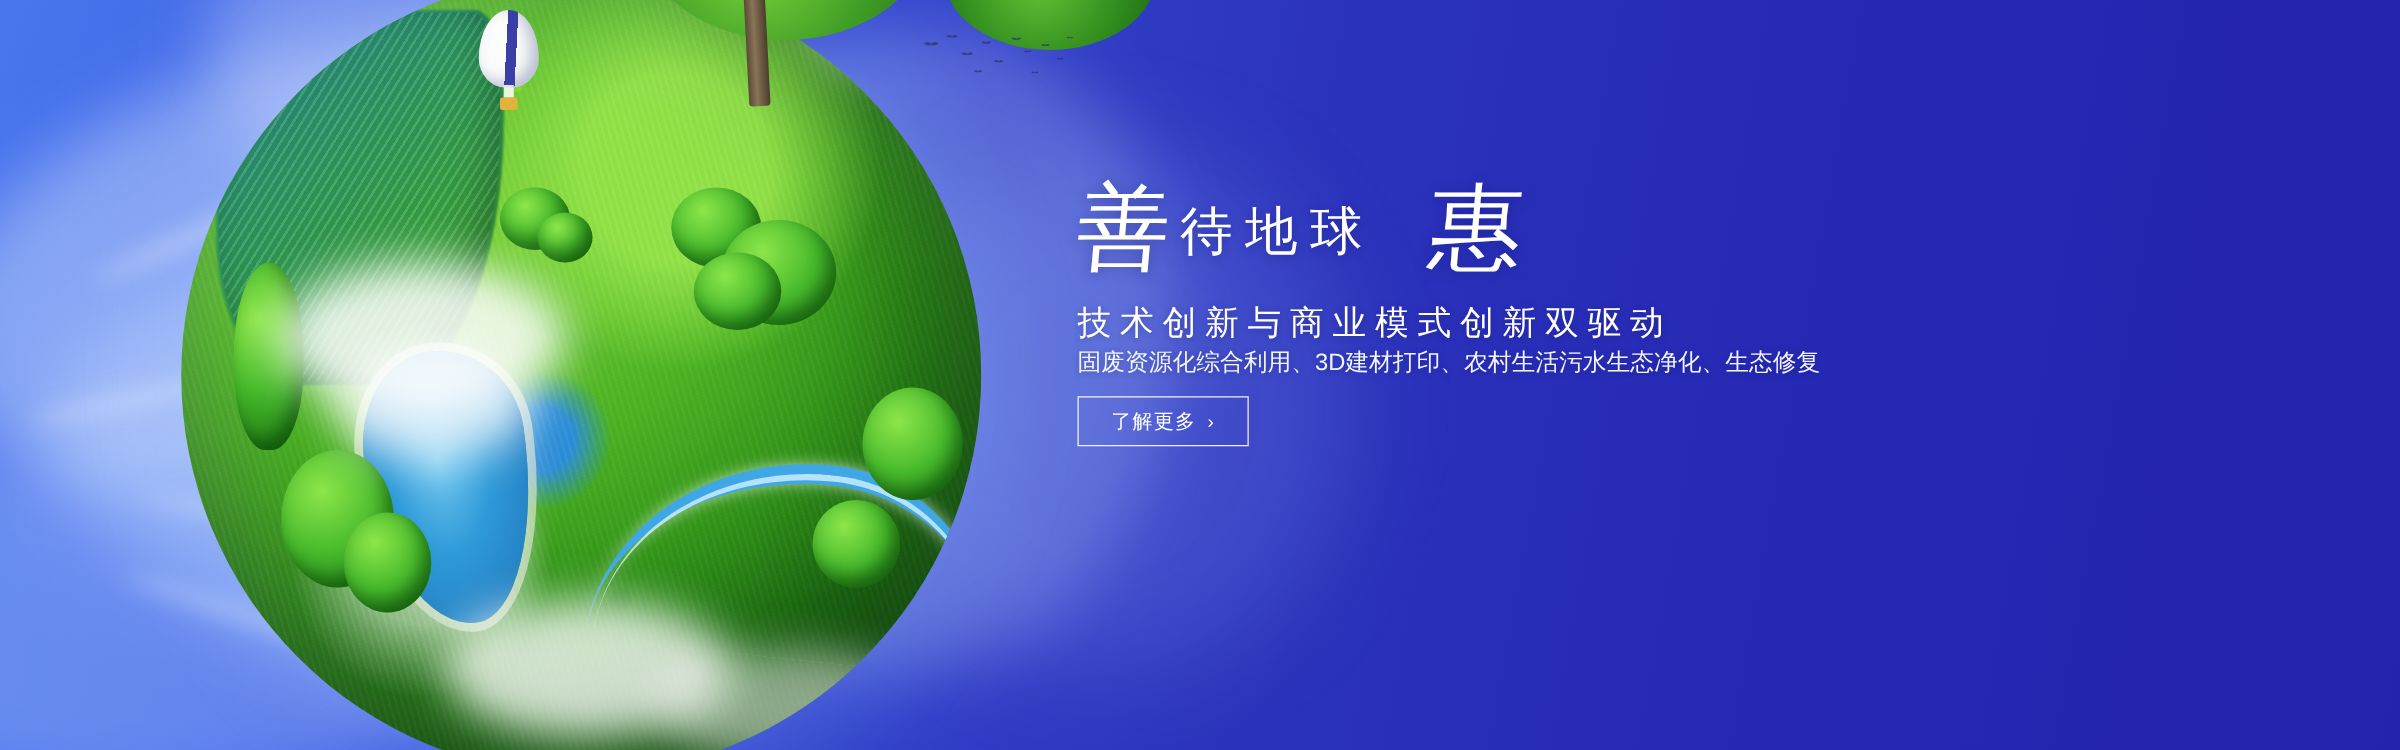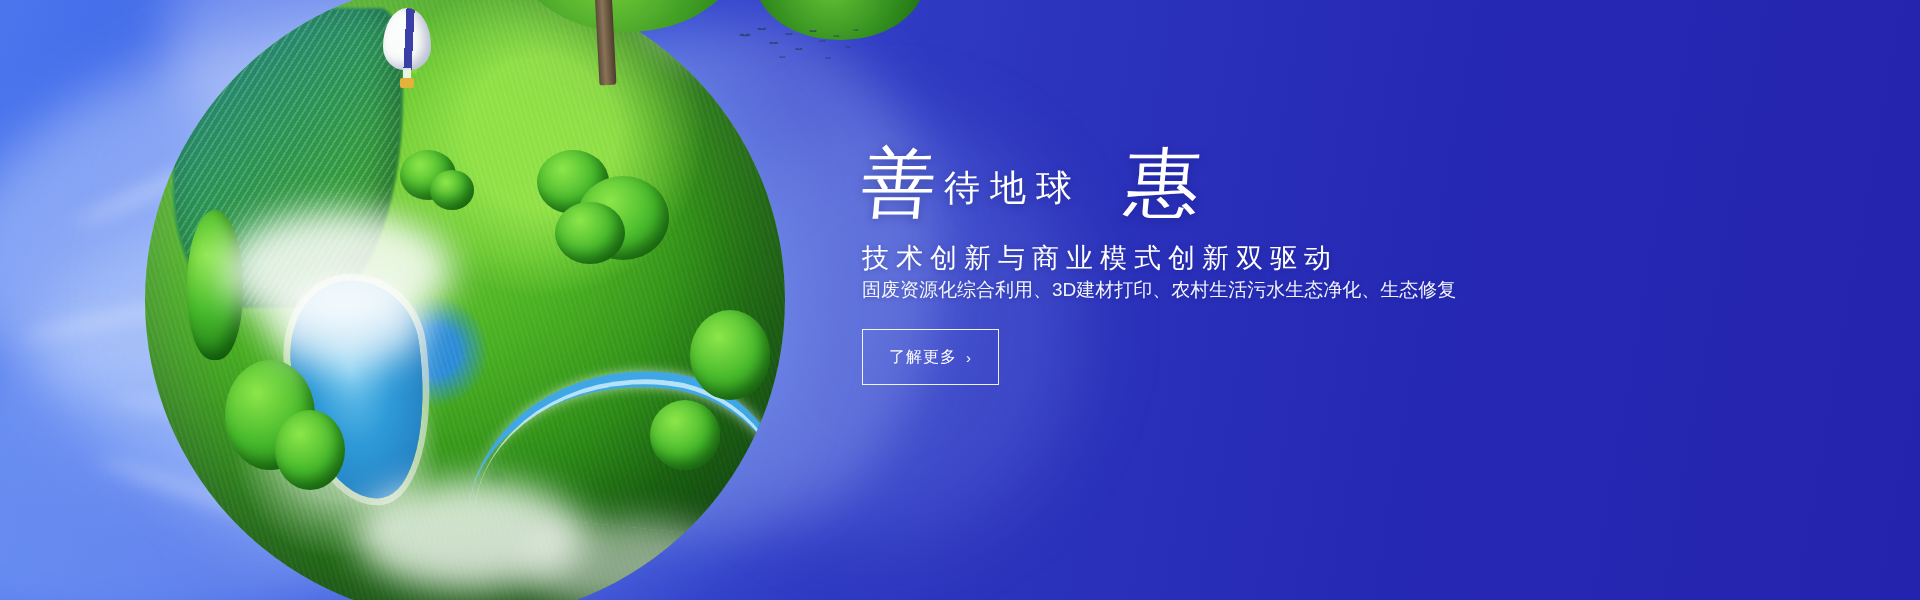--- a/index.html
+++ b/index.html
@@ -156,41 +156,41 @@
 
   #headline{ height:96px; display:flex; align-items:flex-end; white-space:nowrap; }
   .brush{
     font-family:"DejaVu Serif","Liberation Serif",serif;
     font-size:74px; line-height:.92; font-weight:400;
     letter-spacing:0; transform:skewX(-5deg);
     text-shadow:0 2px 10px rgba(10,20,90,.35);
   }
   .kai{
     font-family:"DejaVu Serif","Liberation Serif",serif;
-    font-size:36px; line-height:1; letter-spacing:10px; font-weight:400;
+    font-size:42px; line-height:1; letter-spacing:10px; font-weight:400;
     padding:0 0 10px 8px;
     text-shadow:0 2px 8px rgba(10,20,90,.35);
   }
   .gap{ display:inline-block; width:44px; }
 
   #subtitle{
     margin-top:24px;
     font-size:27px; letter-spacing:7px; font-weight:300;
     color:#ffffff; white-space:nowrap;
     text-shadow:0 1px 6px rgba(10,20,90,.30);
   }
   #desc{
     margin-top:1px;
     font-size:19px; letter-spacing:0px; font-weight:400;
     color:#f2f4ff; white-space:nowrap;
     text-shadow:0 1px 5px rgba(10,20,90,.30);
   }
   #cta{
-    margin-top:26px; display:inline-flex; align-items:center; justify-content:center;
-    width:137px; height:56px;
+    margin-top:14px; display:inline-flex; align-items:center; justify-content:center;
+    width:137px; height:40px;
     border:1px solid rgba(255,255,255,.92);
     color:#fff; font-size:16px; letter-spacing:1px;
     background:transparent; cursor:pointer;text-align:right;
   }
   #cta .chev{ margin-left:9px; font-size:15px; }
 </style>
 </head>
 <body>
 
 <div id="banner">

